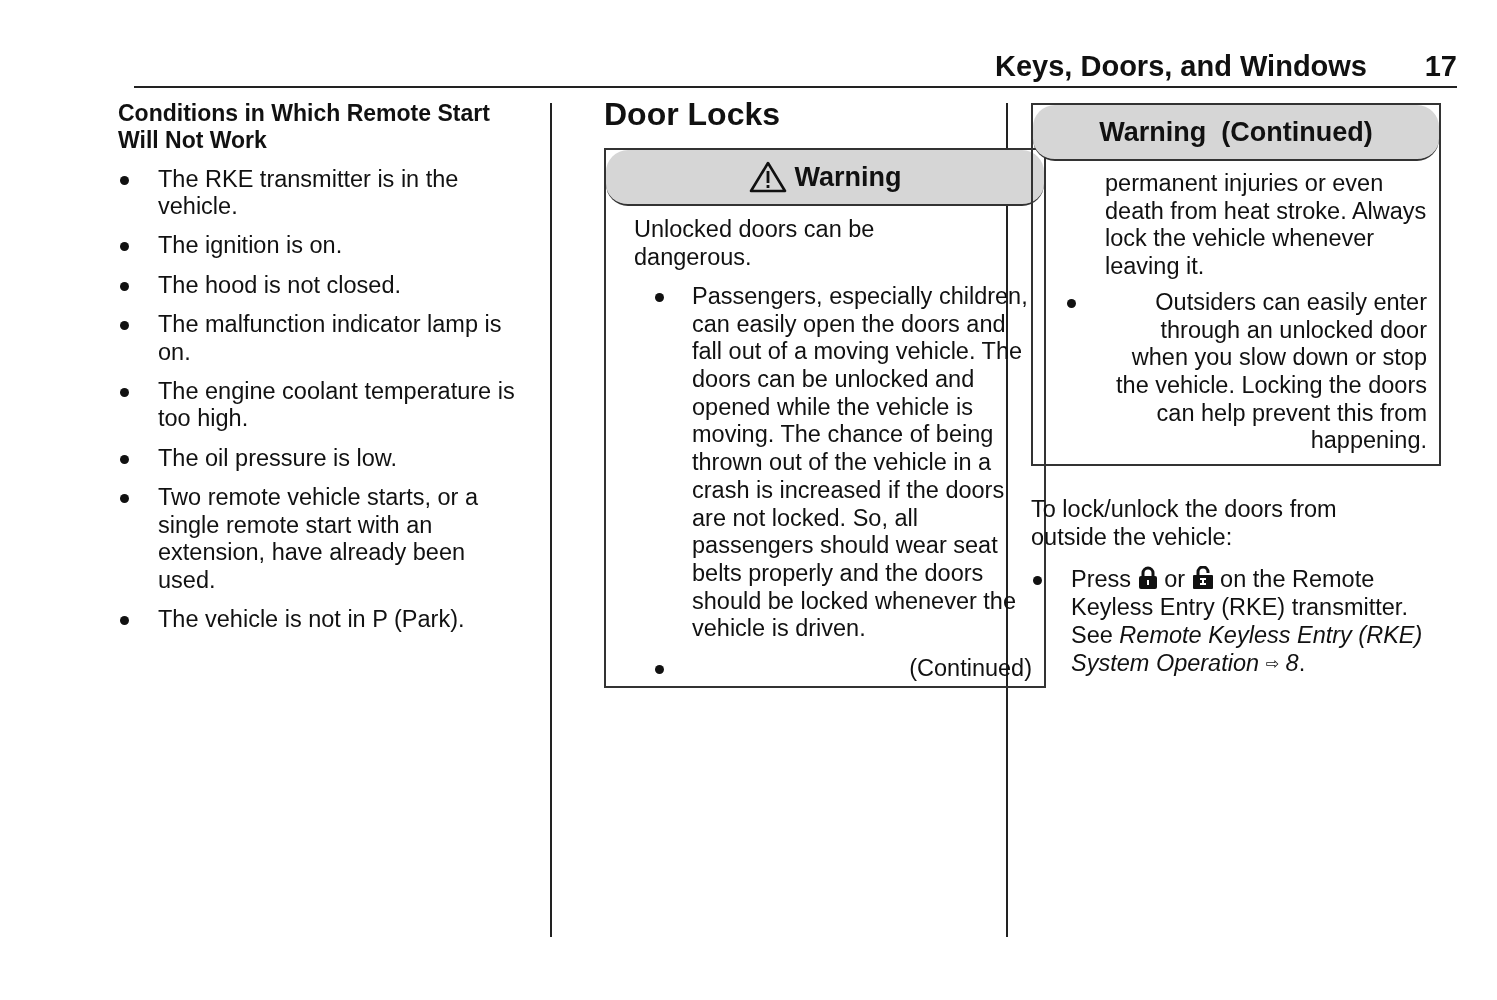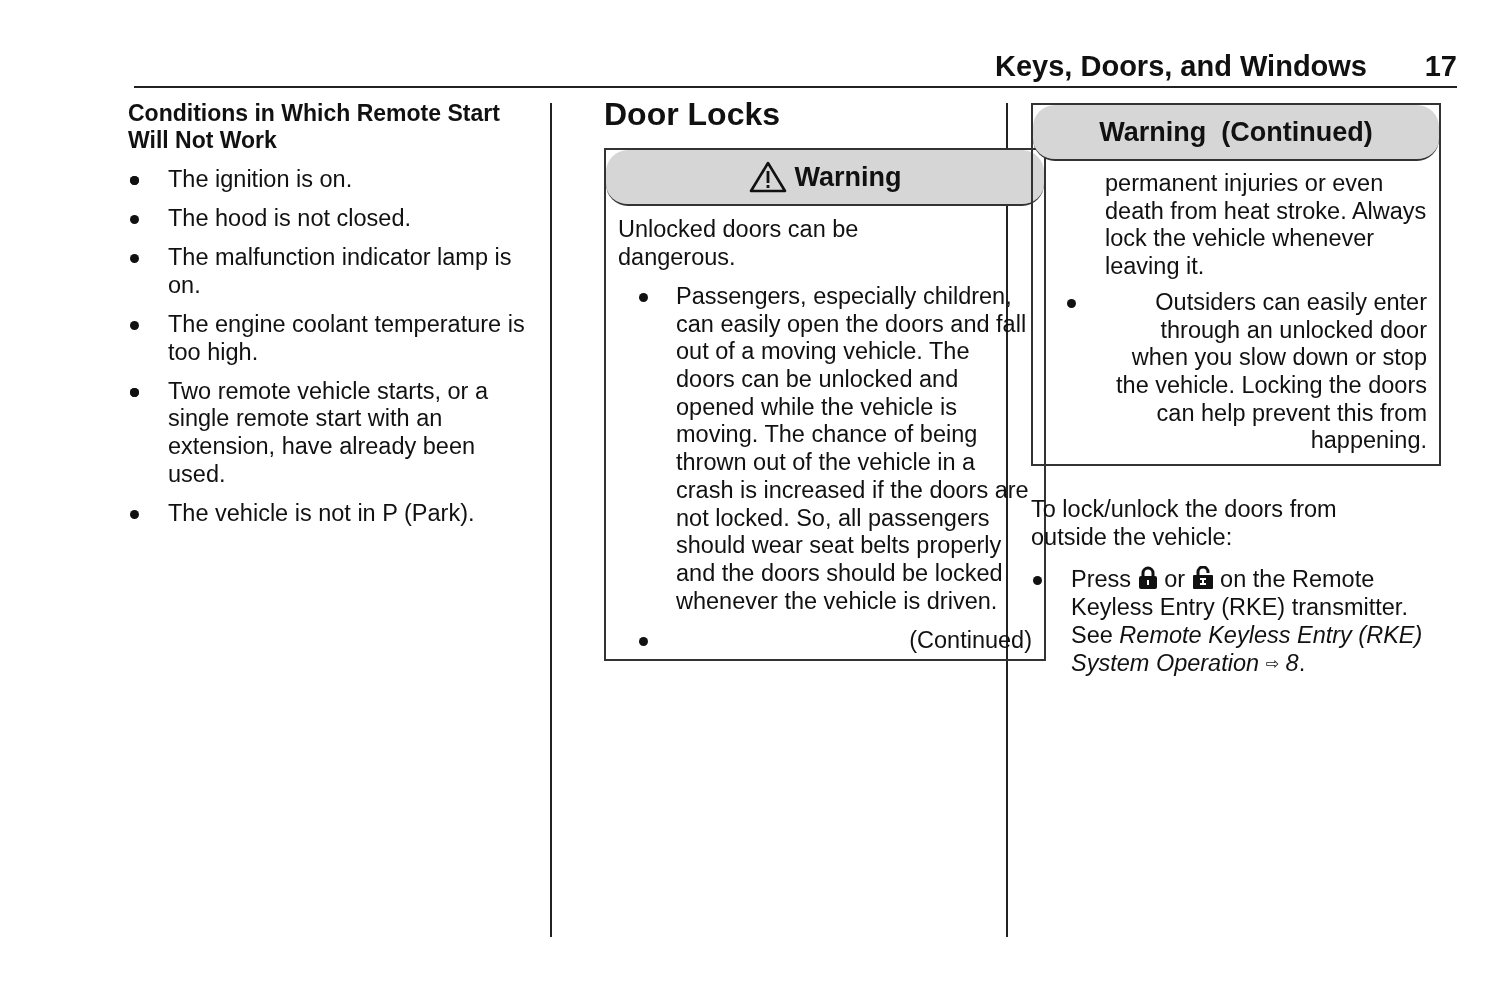--- a/index.html
+++ b/index.html
@@ -4,40 +4,40 @@
 <style>
   html, body { margin: 0; padding: 0; background: #ffffff; }
   body { width: 1497px; height: 1000px; position: relative; overflow: hidden;
          font-family: "Liberation Sans", sans-serif; color: #111111; }
   .header { position: absolute; left: 134px; top: 46px; width: 1323px; height: 40px;
             border-bottom: 2px solid #222; }
   .header-title { position: absolute; right: 90px; top: 4px; font-size: 29px; font-weight: bold; }
   .header-page { position: absolute; right: 0; top: 4px; font-size: 29px; font-weight: bold; }
 
   .col { position: absolute; top: 100px; }
-  .col1 { left: 128px; width: 410px; }
+  .col1 { left: 118px; width: 410px; }
   .col2 { left: 604px; width: 442px; }
   .col3 { left: 1031px; width: 410px; }
   .vrule { position: absolute; top: 103px; width: 2px; height: 834px; background: #222; }
   .vr1 { left: 550px; }
   .vr2 { left: 1006px; }
 
   .subhead { font-size: 23px; font-weight: bold; line-height: 27px; margin-top: 0; }
   .section-title { font-size: 32px; font-weight: bold; margin: 0 0 17px 0; line-height: 34px; }
 
   .body-text { font-size: 23.5px; line-height: 27.7px; }
   ul.bullets { list-style: none; margin: 0; padding: 0; }
   ul.bullets li { position: relative; padding-left: 40px; margin-top: 11.5px; font-size: 23.5px; line-height: 27.7px; }
   ul.bullets li .dot { position: absolute; left: 2px; top: 10px; width: 9px; height: 9px; border-radius: 50%; background: #111; }
 
   .warn-box { border: 2px solid #333; }
   .warn-head { background: #d6d6d6; border-bottom: 2px solid #333; height: 54px; display: flex;
                align-items: center; justify-content: center; font-size: 27px; font-weight: bold; border-radius: 22px; }
   .warn-head svg { margin-right: 8px; }
-  .warn-body { padding: 10px 12px 0 12px; }
+  .warn-body { padding: 10px 12px 0 28px; }
   .warn-body ul.bullets li { padding-left: 58px; }
   .warn-body ul.bullets li .dot { left: 21px; }
   .continued { text-align: right; font-size: 23.5px; line-height: 27.7px; margin-top: 8px; padding-bottom: 4px; }
 
   .warn2-head { height: 54px; }
   .warn2-body { padding: 9px 12px 9px 12px; }
   .indent { padding-left: 60px; }
   .warn2-body ul.bullets li { padding-left: 60px; }
   .warn2-body ul.bullets li .dot { left: 22px; }
 
@@ -54,26 +54,26 @@
   <span class="header-title">Keys, Doors, and Windows</span>
   <span class="header-page">17</span>
 </div>
 
 <div class="vrule vr1"></div>
 <div class="vrule vr2"></div>
 
 <div class="col col1">
   <div class="subhead">Conditions in Which Remote Start Will Not Work</div>
   <ul class="bullets" style="margin-top:2px;">
-    <li><span class="dot"></span></li>
+    <li><span class="dot"></span><span>The RKE transmitter is in the vehicle.</span></li>
     <li><span class="dot"></span><span>The ignition is on.</span></li>
     <li><span class="dot"></span><span>The hood is not closed.</span></li>
     <li><span class="dot"></span><span>The malfunction indicator lamp is on.</span></li>
     <li><span class="dot"></span><span>The engine coolant temperature is too high.</span></li>
-    <li><span class="dot"></span></li>
+    <li><span class="dot"></span><span>The oil pressure is low.</span></li>
     <li><span class="dot"></span><span>Two remote vehicle starts, or a single remote start with an extension, have already been used.</span></li>
     <li><span class="dot"></span><span>The vehicle is not in P (Park).</span></li>
   </ul>
 </div>
 
 <div class="col col2" style="top:97px;">
   <div class="section-title">Door Locks</div>
   <div class="warn-box">
     <div class="warn-head">
       <svg width="38" height="32" viewBox="0 0 38 32">

